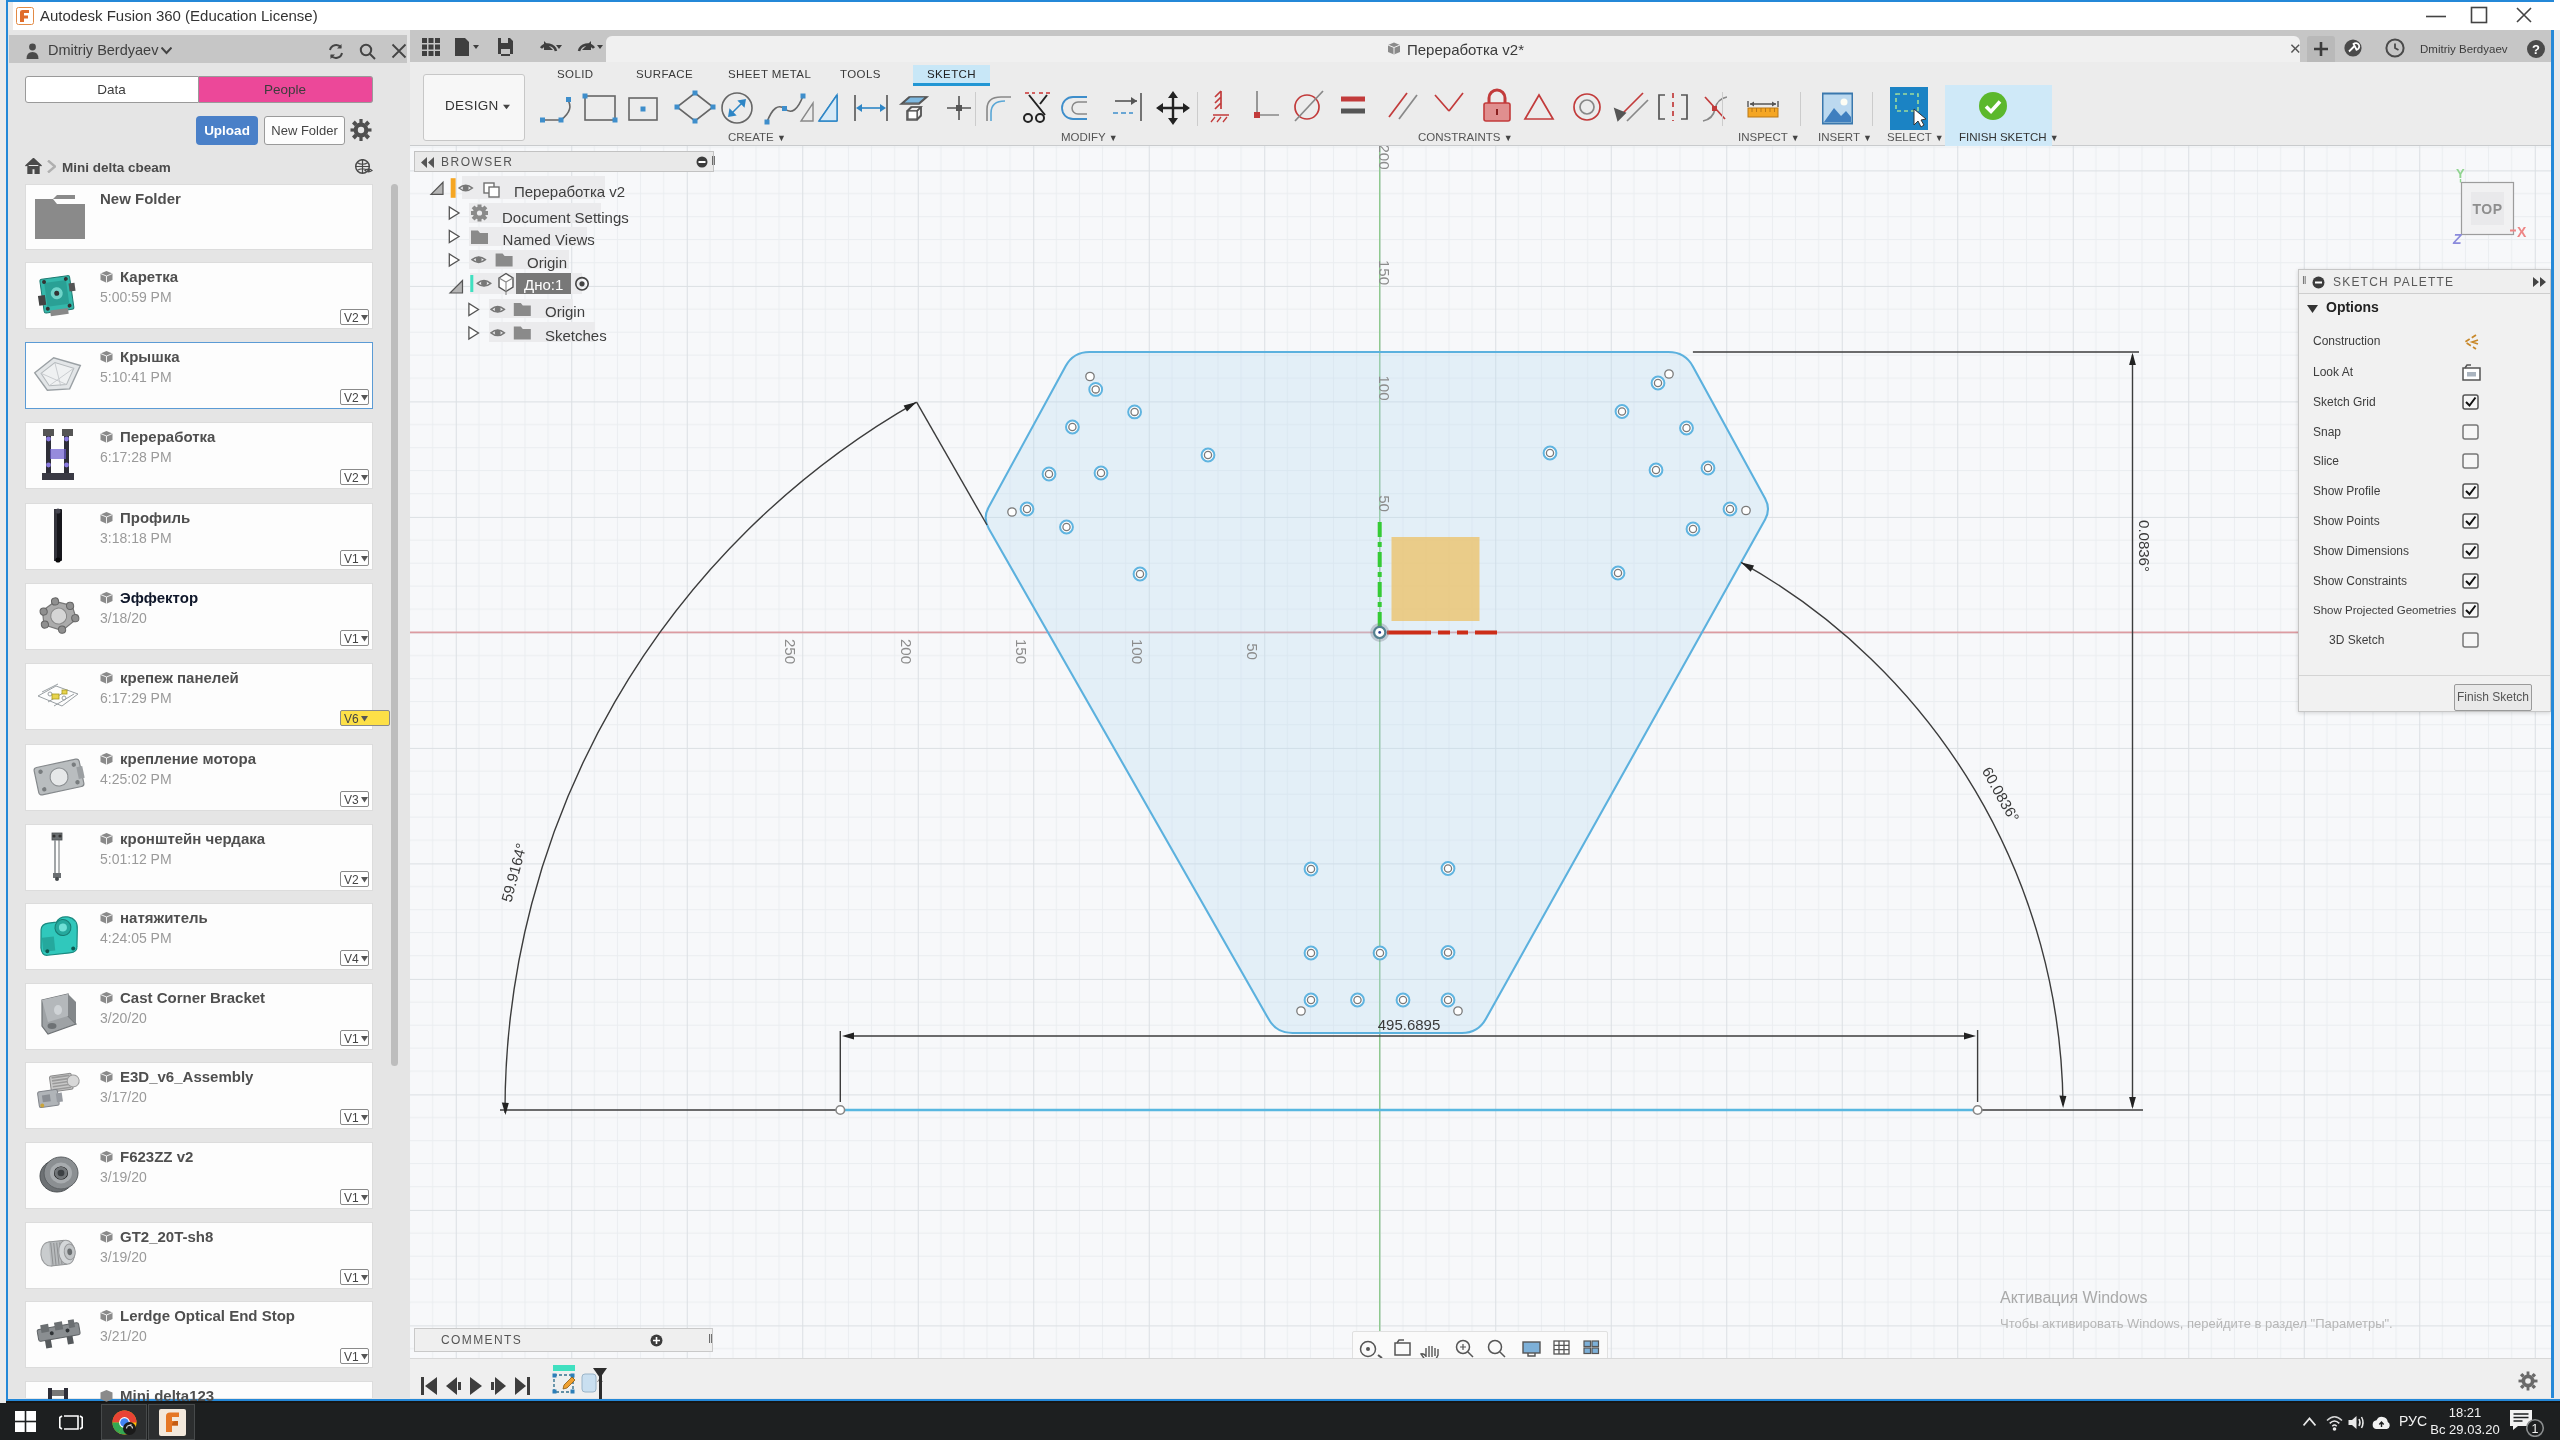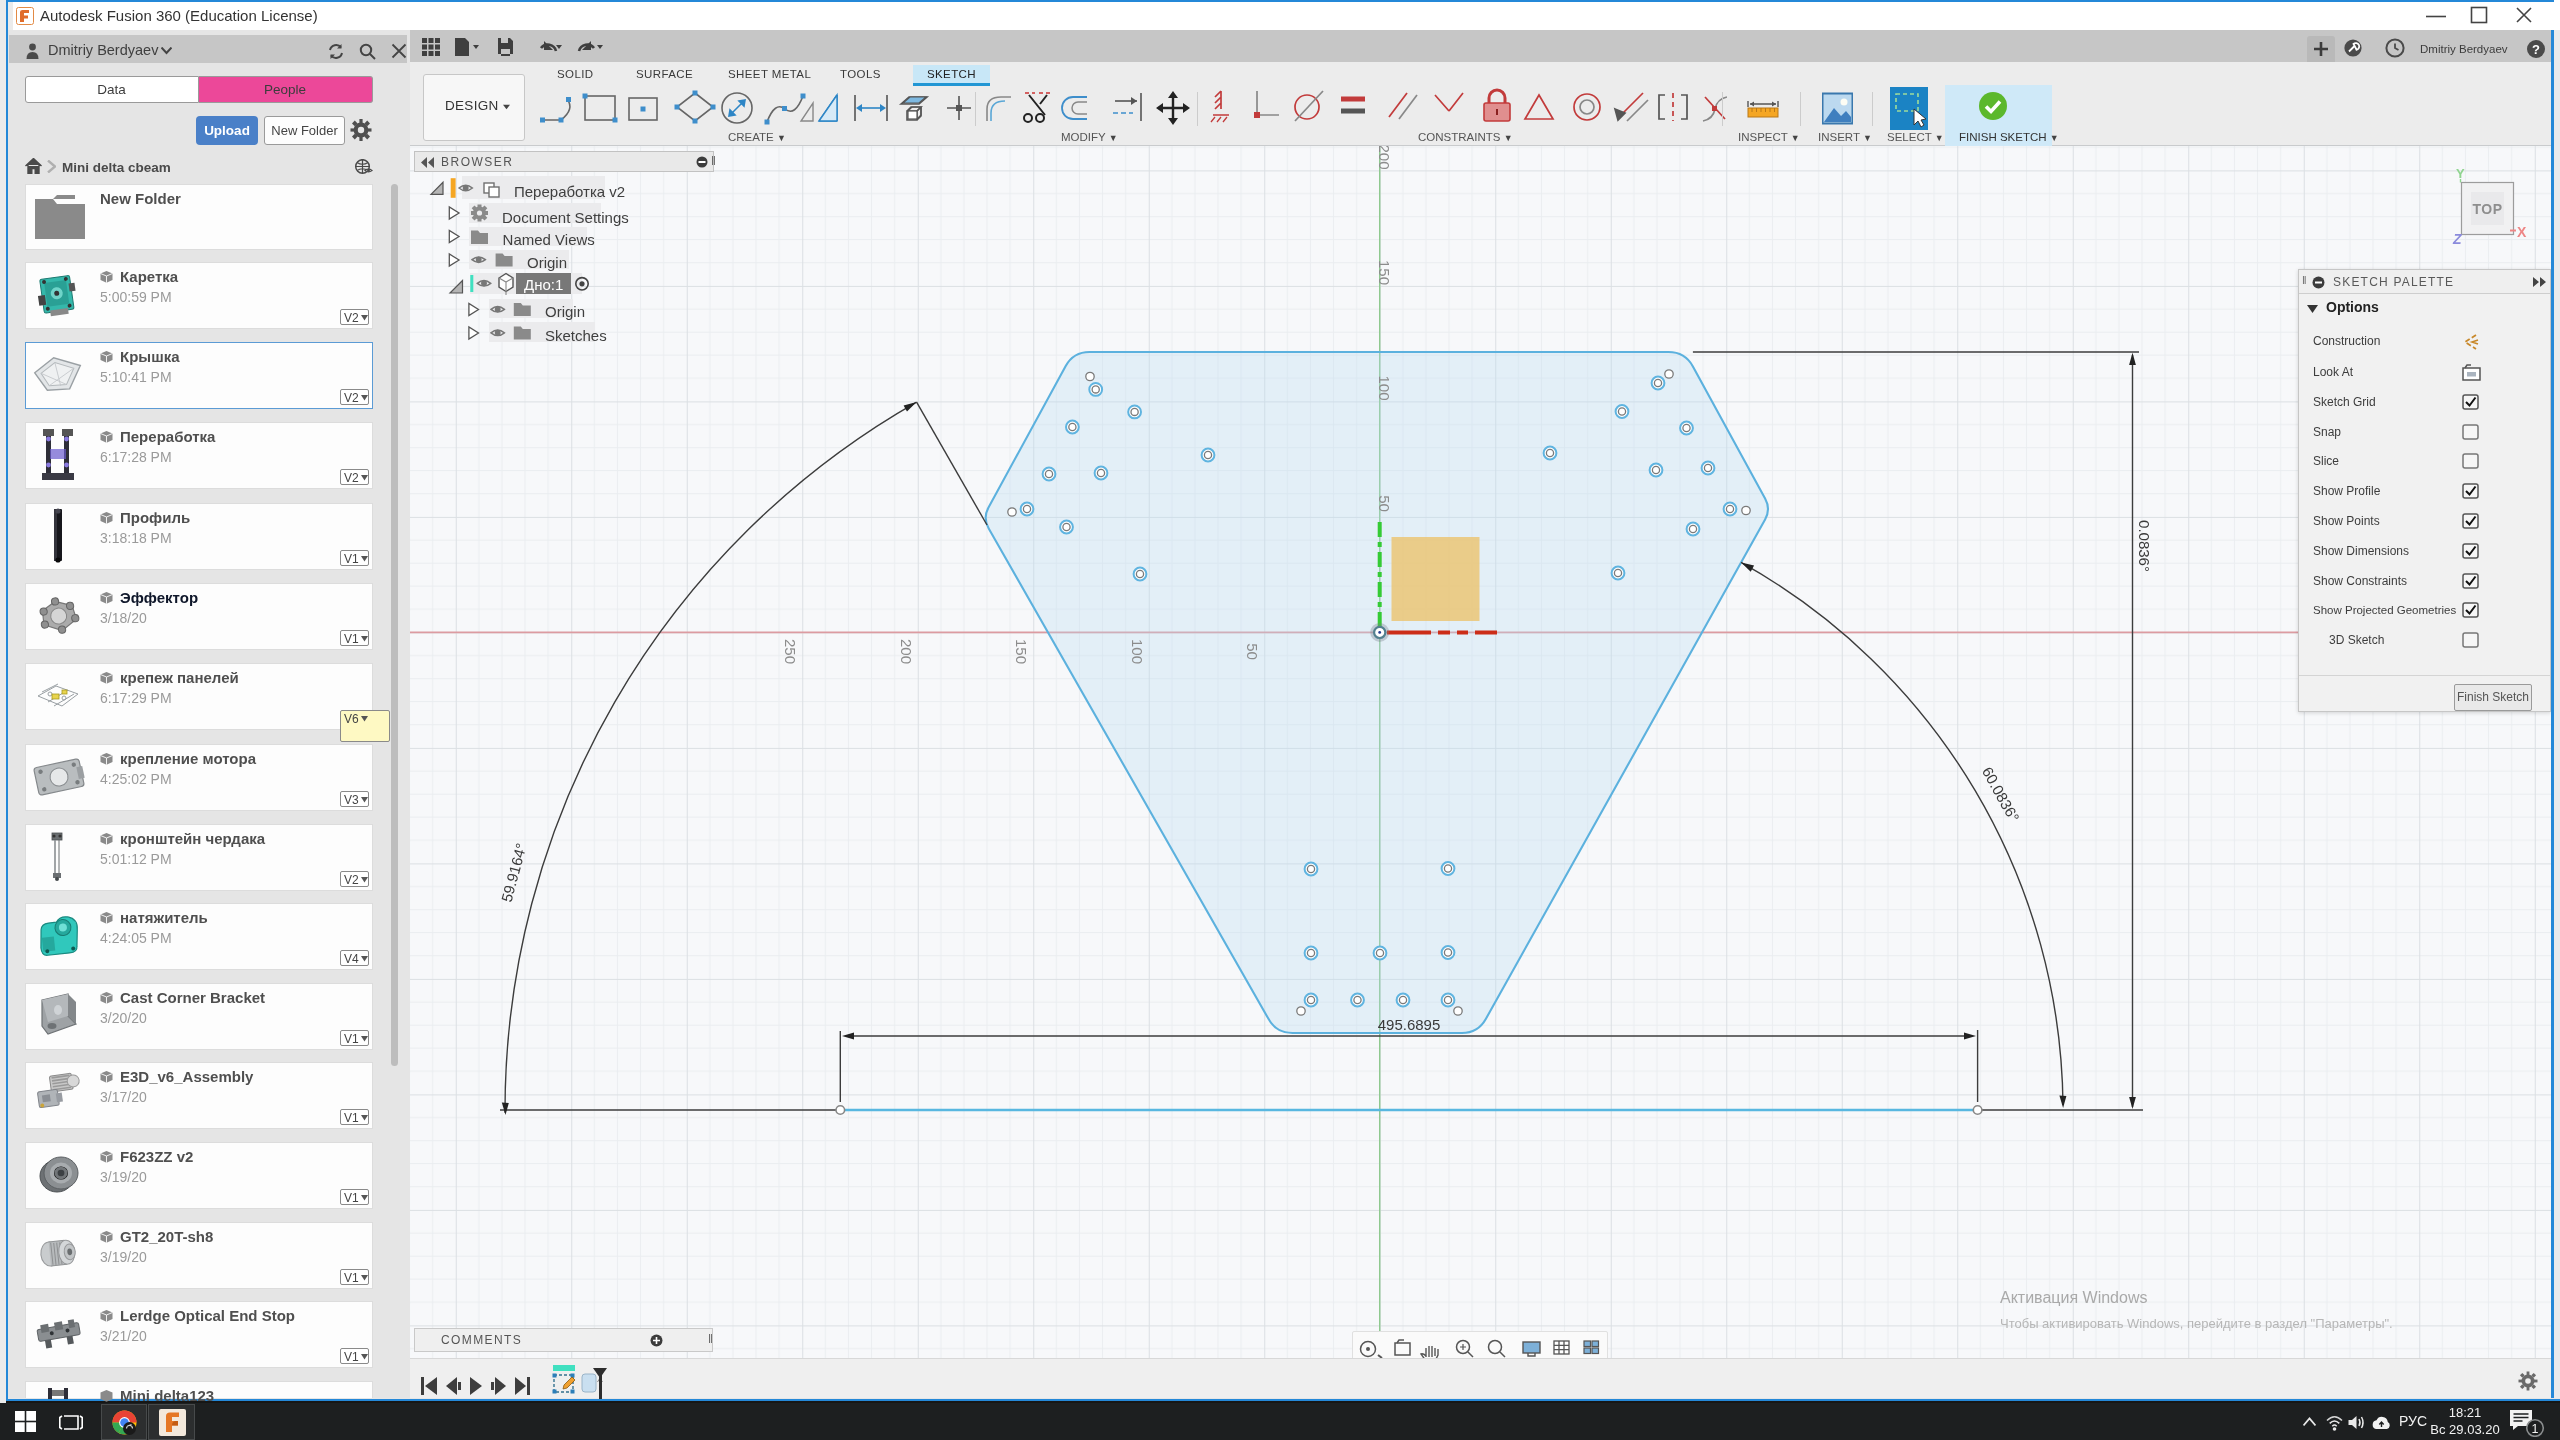--- a/index.html
+++ b/index.html
@@ -54,20 +54,28 @@
     <path d="M53 9 l6 0 -3 4 z" fill="#3f3f3f"></path>
     <path d="M78 2 h12 l3 3 v13 h-15 z M81 2 v5 h7 v-5 M81 13 h9 v7 h-9 z" fill="#3f3f3f" fill-rule="evenodd"></path>
     <path d="M121 12 a8.5 8.5 0 0 1 15 3" fill="none" stroke="#3f3f3f" stroke-width="2.6"></path>
     <path d="M124 5 v9 h9 z" fill="#3f3f3f"></path>
     <path d="M136 9 l6 0 -3 4 z" fill="#3f3f3f"></path>
     <path d="M174 12 a8.5 8.5 0 0 0 -15 3" fill="none" stroke="#3f3f3f" stroke-width="2.6"></path>
     <path d="M171 5 v9 h-9 z" fill="#3f3f3f"></path>
     <path d="M177 9 l6 0 -3 4 z" fill="#3f3f3f"></path>
   </svg>
 
+  <div class="abs" style="left:196px;top:6px;width:1694px;height:26px;background:#f0f0f0;border-radius:6px 6px 0 0;">
+    <svg class="abs" style="left:780px;top:5px" width="16" height="15" viewBox="0 0 16 15">
+      <path d="M2 4 L8 1.5 L14 4 L14 11 L8 13.5 L2 11 Z" fill="#8a8a8a"></path>
+      <path d="M2 4 L8 6.5 L14 4 M8 6.5 L8 13.5" stroke="#f0f0f0" stroke-width="1" fill="none"></path>
+    </svg>
+    <span class="abs" style="left:801px;top:5px;font-size:15px;color:#3a3a3a;">Переработка v2*</span>
+    <span class="abs" style="left:1683px;top:4px;font-size:15px;color:#555;">✕</span>
+  </div>
 
   <div class="abs" style="left:1897px;top:6px;width:28px;height:26px;background:#b9b9b9;border-radius:3px 3px 0 0;">
     <svg class="abs" style="left:6px;top:5px" width="16" height="16" viewBox="0 0 16 16">
         <path d="M8 1 V15 M1 8 H15" stroke="#3c3c3c" stroke-width="2.6"></path>
       </svg>
   </div>
 
   <svg class="abs" style="left:1933px;top:8px" width="66" height="20" viewBox="0 0 66 20">
     <circle cx="10" cy="10" r="8.6" fill="#4a4a4a"></circle>
     <path d="M6 13.5 L11 8.5 M10.5 6 a3.4 3.4 0 1 1 3 5.8 l-1 -2.2 z" stroke="#fff" stroke-width="1.8" fill="none"></path>
@@ -871,21 +879,21 @@
           <rect x="24" y="28" width="7" height="5" fill="#e8d44d" stroke="#a89a20" stroke-width="0.8"></rect>
           <rect x="34" y="24" width="5" height="4" fill="#e8d44d" stroke="#a89a20" stroke-width="0.8"></rect>
         </svg>
       </div>
       <svg class="abs" style="left:73px;top:7px" width="15" height="14" viewBox="0 0 15 14">
         <path d="M1.5 3.5 L7.5 1 L13.5 3.5 L13.5 10 L7.5 12.8 L1.5 10 Z" fill="#8a8a8a"></path>
         <path d="M1.5 3.5 L7.5 6 L13.5 3.5 M7.5 6 L7.5 12.8" stroke="#fdfdfd" stroke-width="0.9" fill="none"></path>
       </svg>
       <span class="abs" style="left:94px;top:5px;font-size:15px;font-weight:bold;color:#4f4f4f;">крепеж панелей</span>
       <span class="abs" style="left:74px;top:26px;font-size:14px;color:#9a9a9a;">6:17:29 PM</span>
-      <div class="abs" style="left:314px;top:46px;width:29px;height:32px;border:1px solid #8a8a8a;border-radius:2px;background:#fef9c3;padding-left:48px;">
+      <div class="abs" style="left:314px;top:46px;width:29px;height:16px;border:1px solid #8a8a8a;border-radius:2px;background:#fde047;padding-left:48px;">
         <span class="abs" style="left:3px;top:1px;font-size:12px;color:#444;">V6</span>
         <svg class="abs" style="left:20px;top:5px" width="7" height="6" viewBox="0 0 7 6">
           <path d="M0 0 h7 l-3.5 5.5 z" fill="#555"></path>
         </svg>
       </div>
     </div>
 <div class="abs" style="left:23px;top:714px;width:348px;height:67px;background:#fdfdfd;border:1px solid #dcdcdc;">
       <div class="abs" style="left:2px;top:2px;width:62px;height:60px;">
         <svg width="62" height="60" viewBox="0 0 62 60">
           <g transform="rotate(-12 31 30)">

